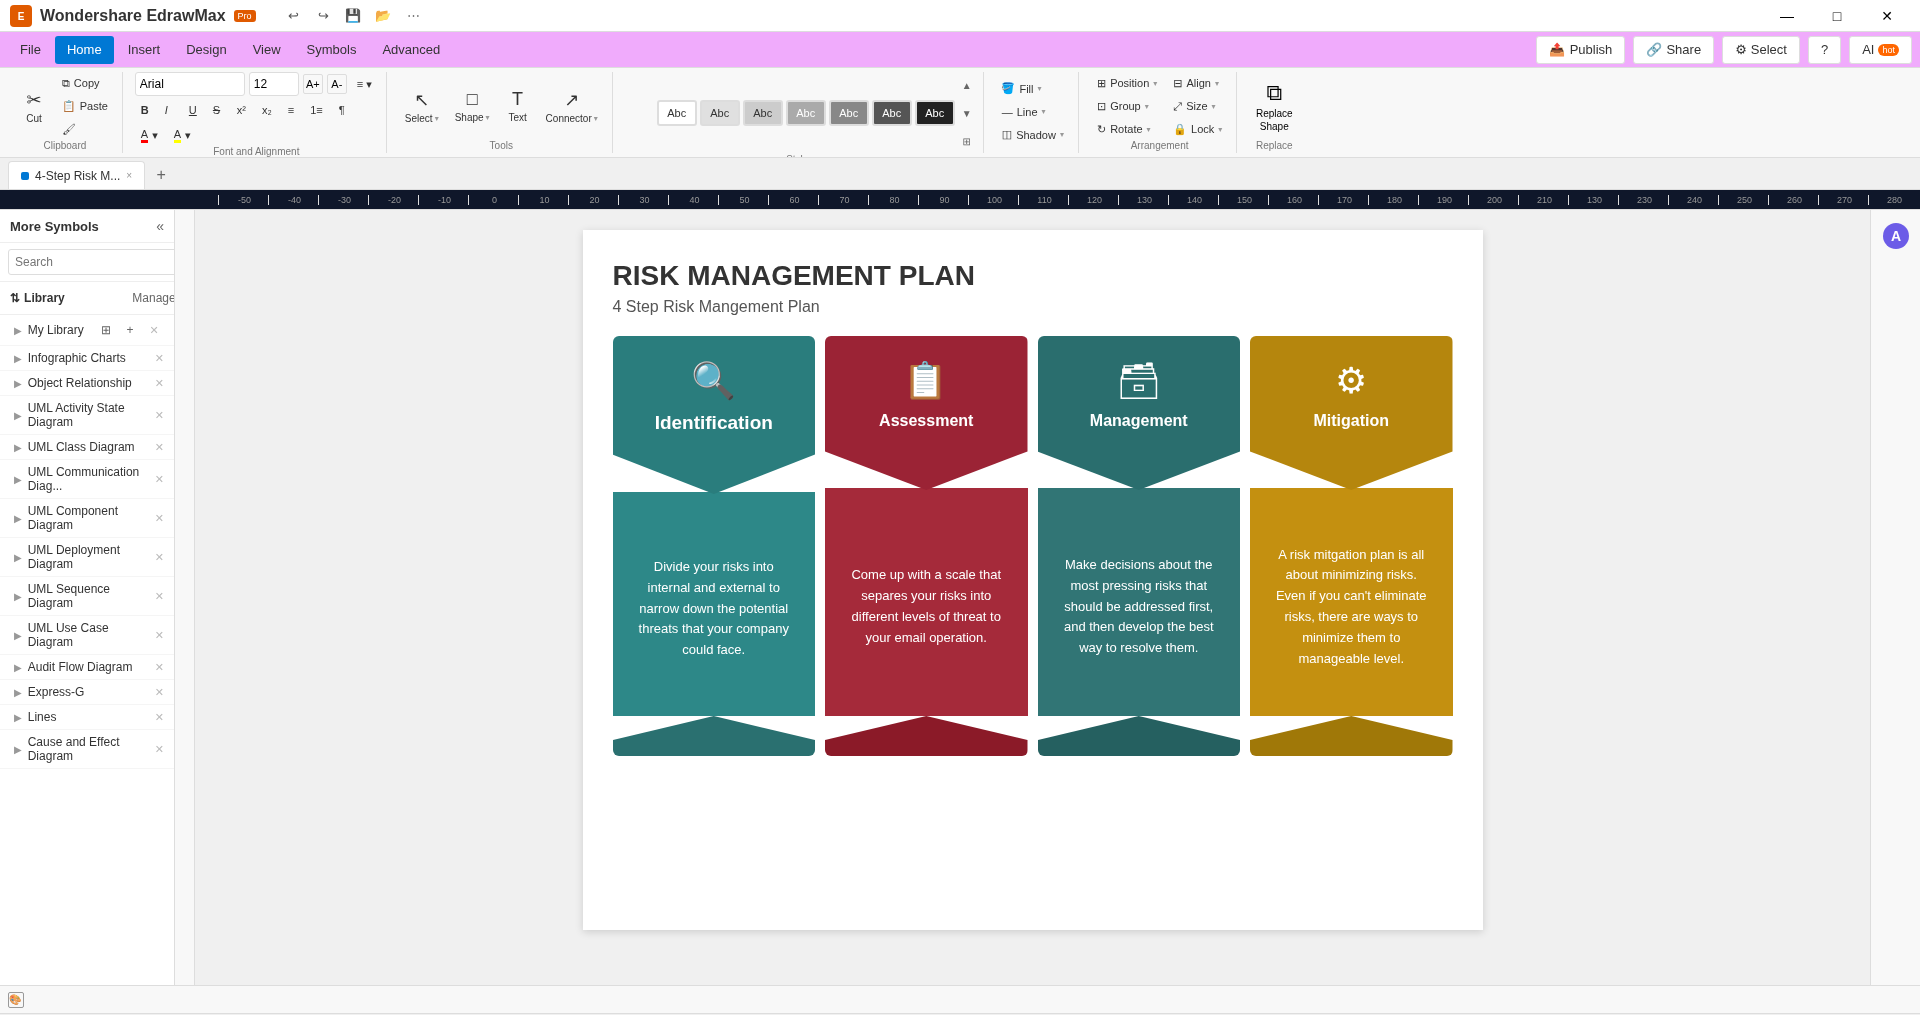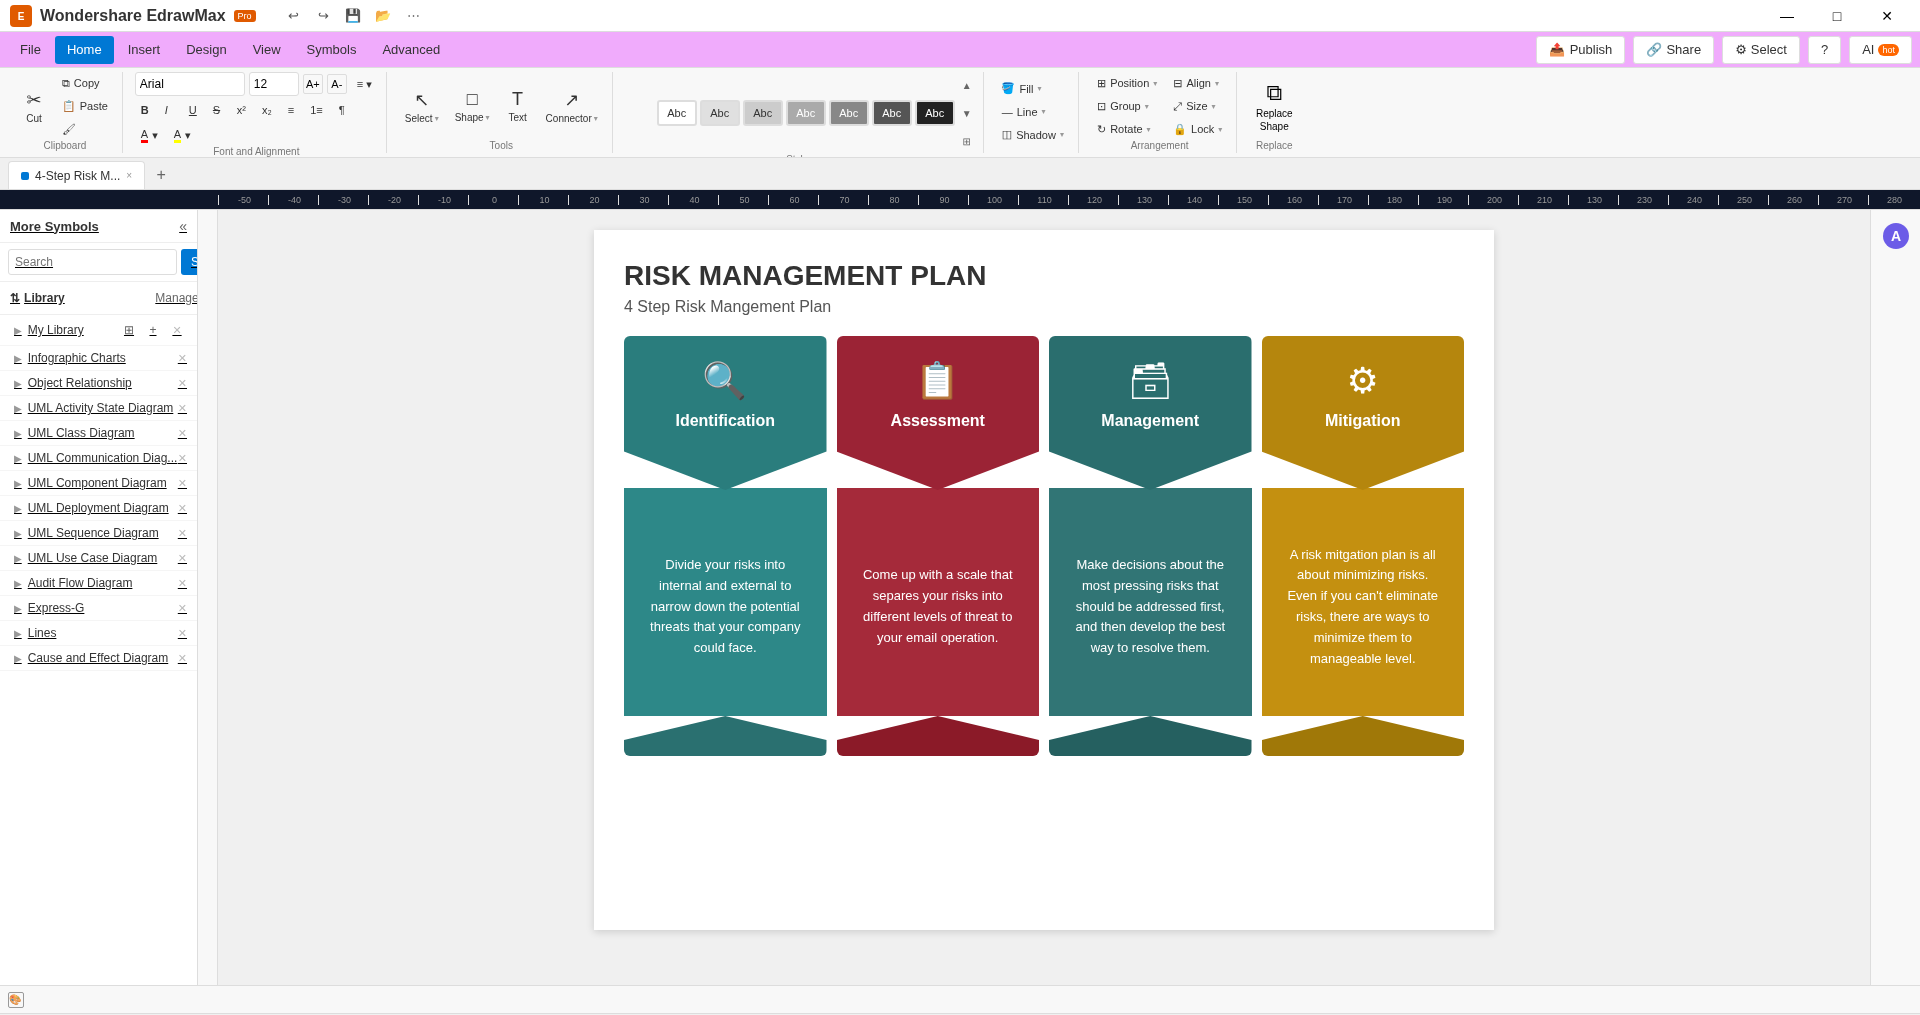--- a/index.html
+++ b/index.html
@@ -157,28 +157,27 @@
     .ruler-mark { width: 50px; text-align: center; border-left: 1px solid #ddd; padding-left: 2px; font-size: 9px; }
 
     
     #main {
       display: flex;
       height: calc(1015px - 32px - 36px - 90px - 32px - 20px - 30px);
     }
 
     
     #sidebar {
-      width: 198px;
+      width: 175px;
       background: #fff;
       border-right: 1px solid #ddd;
       display: flex;
       flex-direction: column;
       overflow: hidden;
       flex-shrink: 0;
-      text-decoration: underline;
     }
     #sidebar-header {
       padding: 8px 10px;
       display: flex;
       align-items: center;
       justify-content: space-between;
       border-bottom: 1px solid #eee;
     }
     .sidebar-title { font-size: 13px; font-weight: 600; color: #333; }
     .sidebar-collapse { cursor: pointer; font-size: 14px; color: #666; }
@@ -751,21 +750,21 @@
   <div class="canvas-with-ruler">
     <div id="ruler-v"></div>
     <div class="canvas-scroll">
       <div id="canvas">
         <div class="diagram-title">RISK MANAGEMENT PLAN</div>
         <div class="diagram-subtitle">4 Step Risk Mangement Plan</div>
         <div class="cards-container" id="cards-container">
             <div class="card">
       <div style="background:#2a7d7d; padding:20px 16px 60px; position:relative; clip-path:polygon(0 0, 100% 0, 100% 75%, 50% 100%, 0 75%); text-align:center; min-height:150px; display:flex; flex-direction:column; align-items:center; justify-content:flex-start; padding-top:24px;">
         <div style="font-size:36px; color:white; margin-bottom:10px;">🔍</div>
-        <div style="font-size:16px; font-weight:bold; color:white;">Identification</div>
+        <div style="font-size:19px; font-weight:bold; color:white;">Identification</div>
       </div>
       <div style="background:#2d8888; flex:1; padding:30px 20px 20px; display:flex; align-items:center; justify-content:center; text-align:center; margin-top:-2px;">
         <p style="font-size:13px; line-height:1.6; color:white;">Divide your risks into internal and external to narrow down the potential threats that your company could face.</p>
       </div>
       <div style="background:#2a7070; clip-path:polygon(50% 0, 100% 60%, 100% 100%, 0 100%, 0 60%); height:40px;"></div>
     </div>
             <div class="card">
       <div style="background:#9b2335; padding:20px 16px 60px; position:relative; clip-path:polygon(0 0, 100% 0, 100% 75%, 50% 100%, 0 75%); text-align:center; min-height:150px; display:flex; flex-direction:column; align-items:center; justify-content:flex-start; padding-top:24px;">
         <div style="font-size:36px; color:white; margin-bottom:10px;">📋</div>
         <div style="font-size:16px; font-weight:bold; color:white;">Assessment</div>

